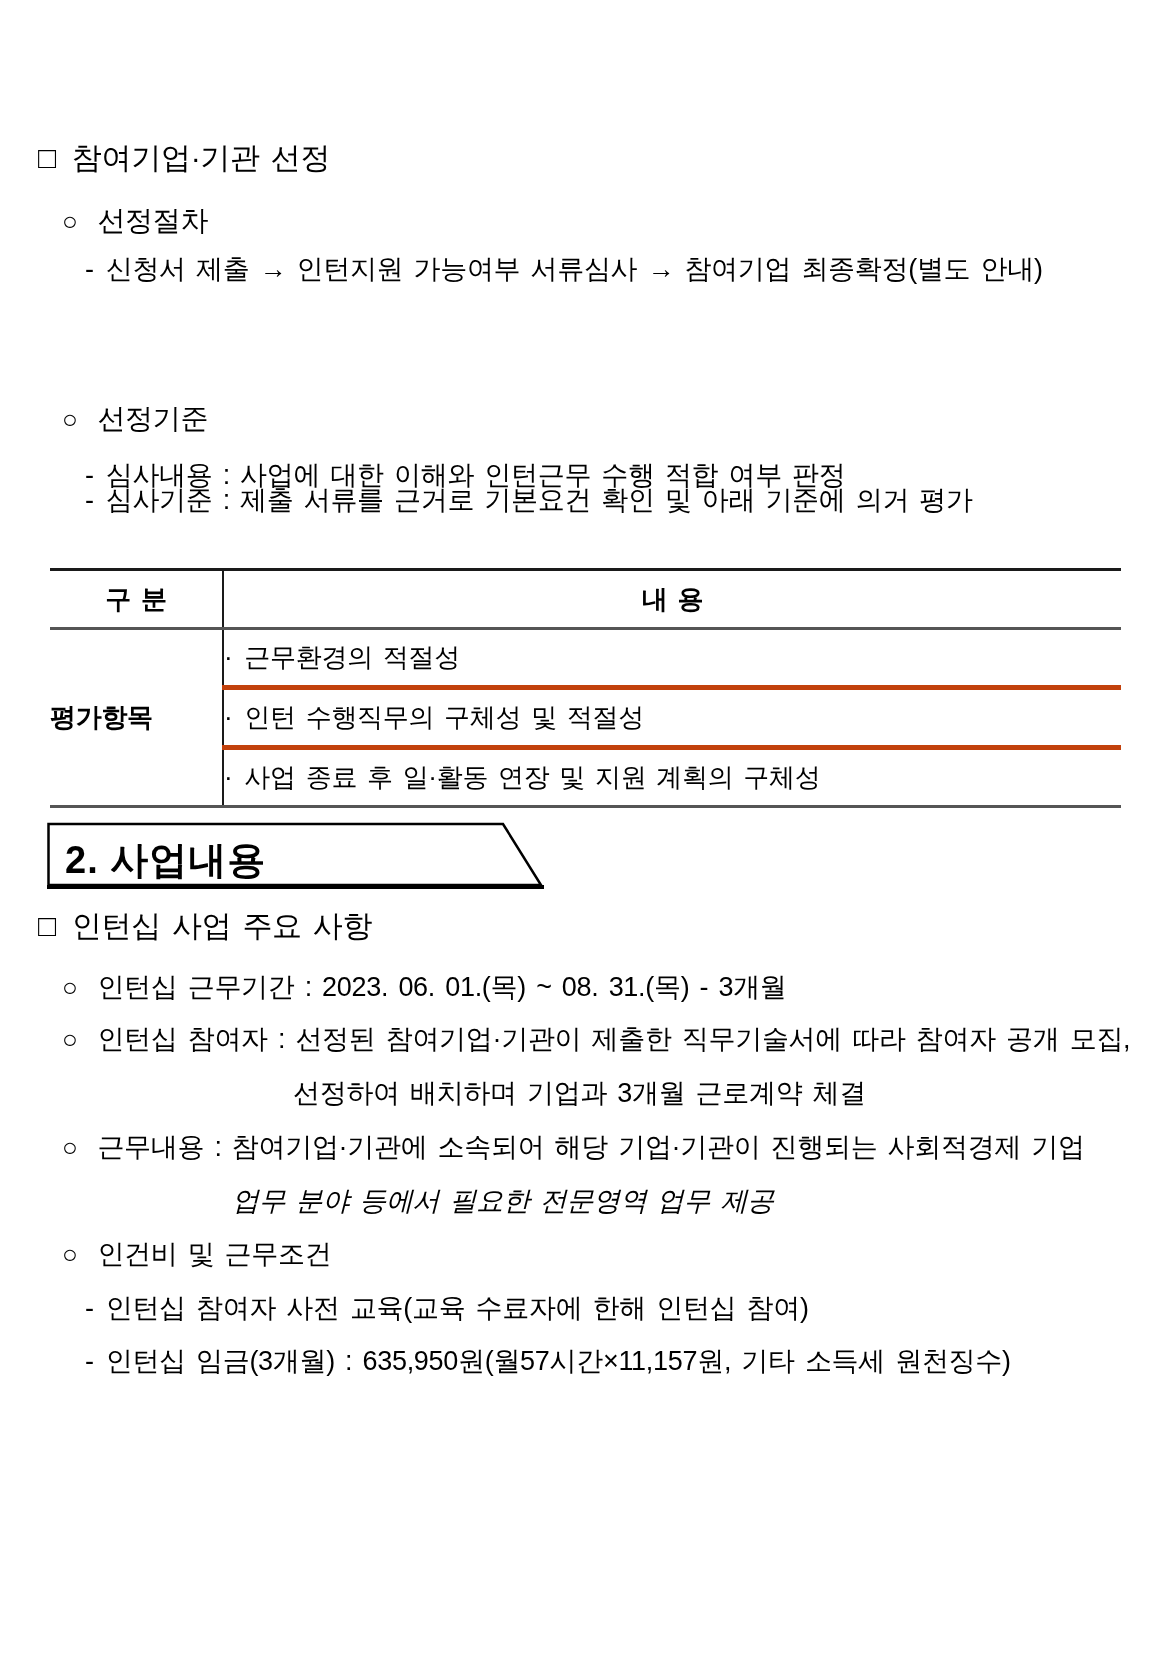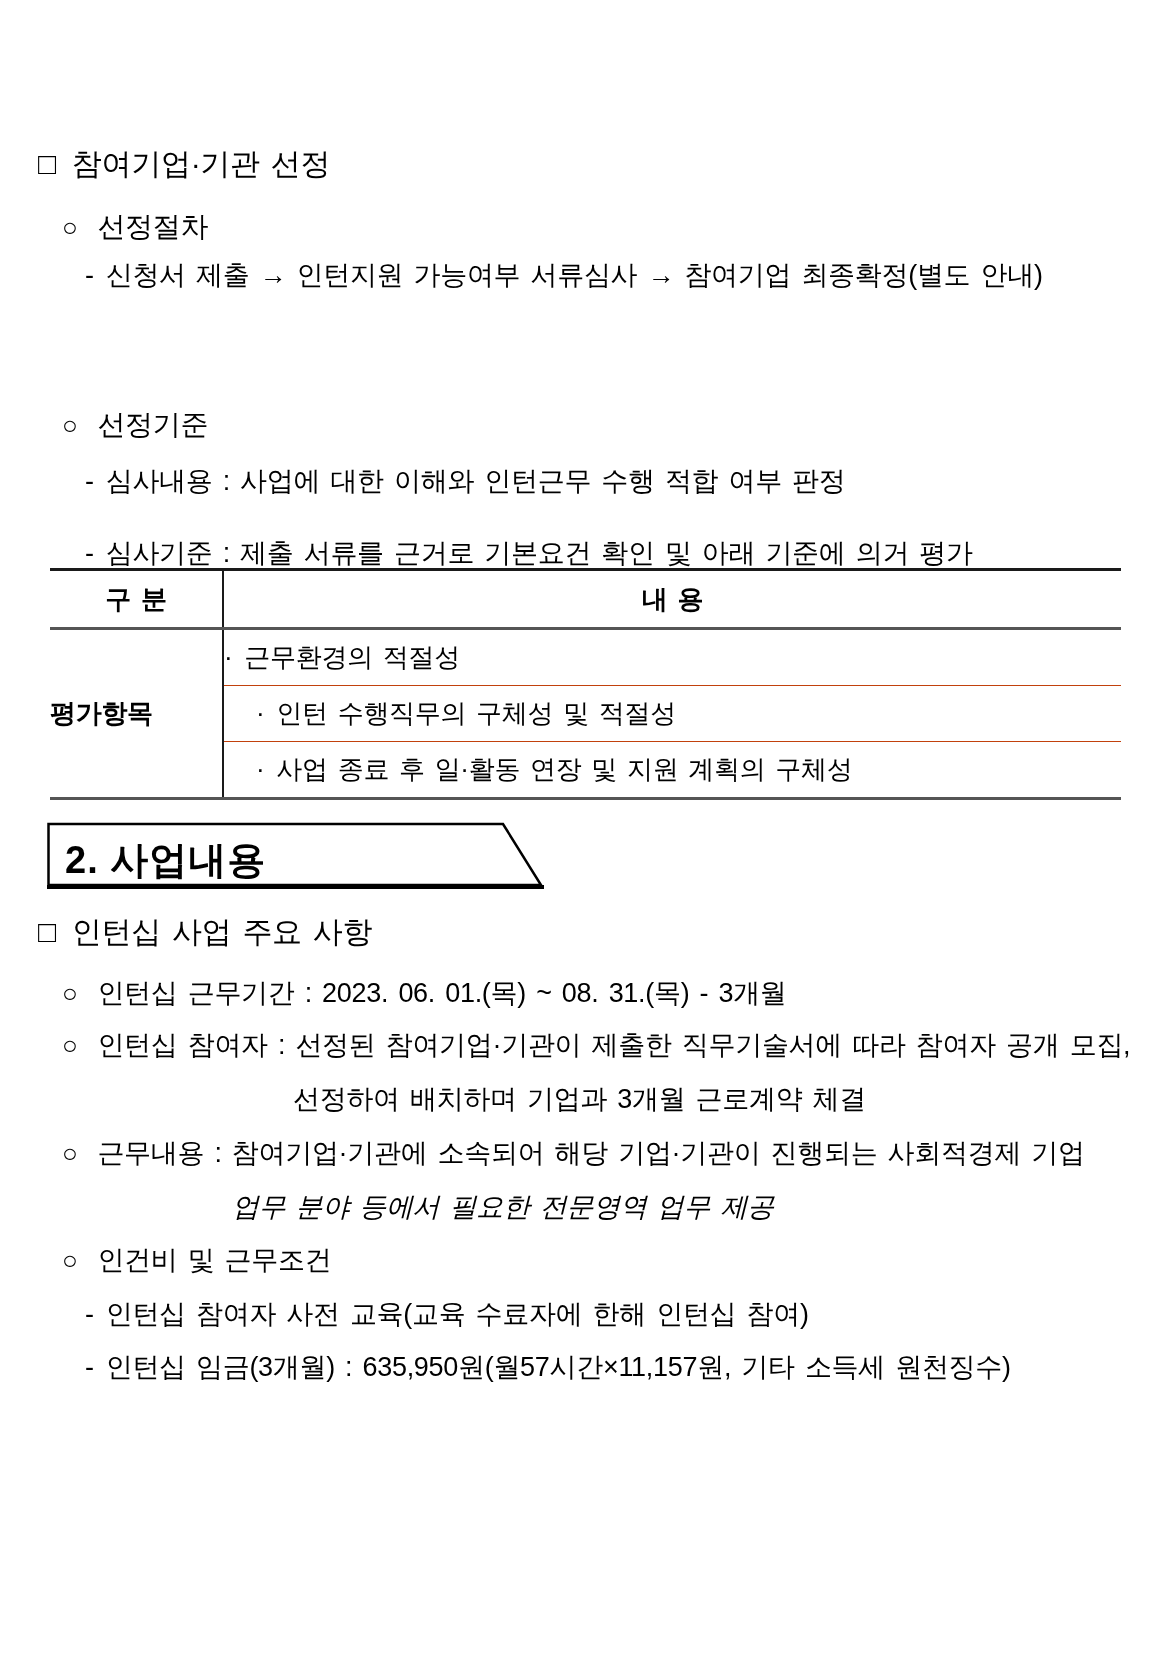--- a/index.html
+++ b/index.html
@@ -15,39 +15,38 @@
     color: #000000;
     font-family: "Liberation Sans", "DejaVu Sans", sans-serif;
     overflow: hidden;
   }
   .line {
     position: absolute;
     white-space: nowrap;
     line-height: 1.2;
     word-spacing: 3px;
     letter-spacing: -0.3px;
-    margin-top: 6px;
   }
   .fs-h1 { font-size: 30px; }   
   .fs-h2 { font-size: 28px; }   
   .fs-b  { font-size: 27px; }   
   .b { display: inline-block; }
   .b-sq   { margin-right: 16px; }
   .b-ci   { margin-right: 20px; font-size: 26px; }
   .b-da   { margin-right: 12px; }
   .b-ref  { margin-right: 14px; }
 
   
   .l-sel-title        { top: 140px;  left: 38px; }
   .l-proc-head        { top: 204px;  left: 62px; }
   .l-proc-step        { top: 253px;  left: 85px; }
   .l-proc-note        { top: 305px;  left: 93px; }
   .l-crit-head        { top: 402px;  left: 62px; }
   .l-crit-1           { top: 459px;  left: 85px; }
-  .l-crit-2           { top: 531px;  left: 85px; }
+  .l-crit-2           { top: 484px;  left: 85px; }
   .l-biz-head         { top: 908px;  left: 38px; }
   .l-period           { top: 971px;  left: 62px; }
   .l-participants     { top: 1023px; left: 62px; }
   .l-participants-c   { top: 1077px; left: 293px; }
   .l-duties           { top: 1131px; left: 62px; }
   .l-duties-c         { top: 1185px; left: 232px; font-style: italic; }
   .l-cond-head        { top: 1238px; left: 62px; }
   .l-cond-1           { top: 1292px; left: 85px; }
   .l-cond-2           { top: 1345px; left: 85px; }
   .l-cond-note        { top: 1398px; left: 341px; }
@@ -76,21 +75,21 @@
     border-bottom: 3px solid #555555;
   }
   .col-gubun { width: 172px; }
   .th-gubun, .row-label { border-right: 2px solid #1a1a1a; }
   .eval-table td { height: 55px; vertical-align: middle; }
   .row-label {
     font-weight: bold;
   }
   .cell { padding-left: 16px; text-align: left; white-space: nowrap; }
   .cell .dot { margin-right: 12px; }
-  .row-sep .cell { border-top: 1px solid #c2410c; padding-left: 32px; }
+  .row-sep .cell { border-top: 5px solid #c2410c; }
 
   
   .banner {
     position: absolute;
     top: 822px;
     left: 47px;
     width: 510px;
     height: 72px;
   }
   .banner svg { position: absolute; top: 0; left: 0; }

